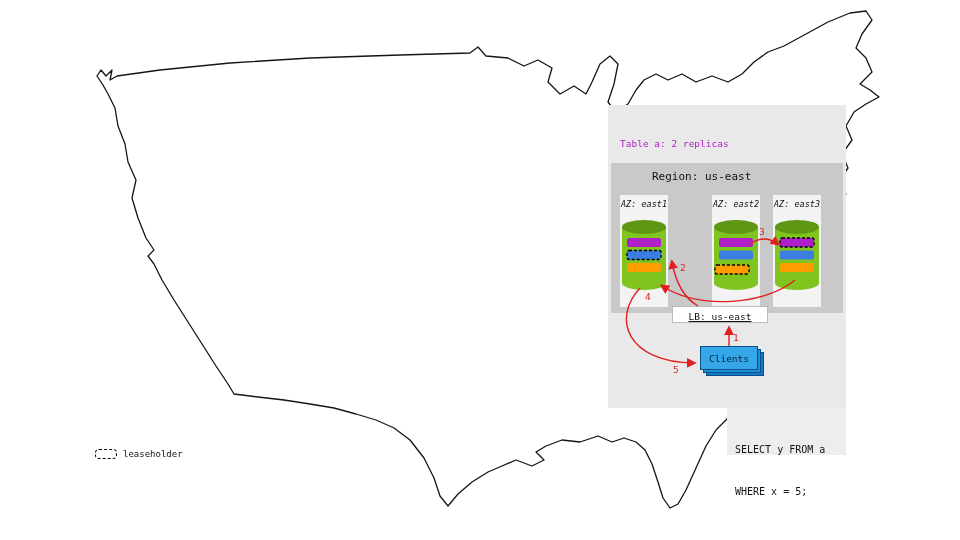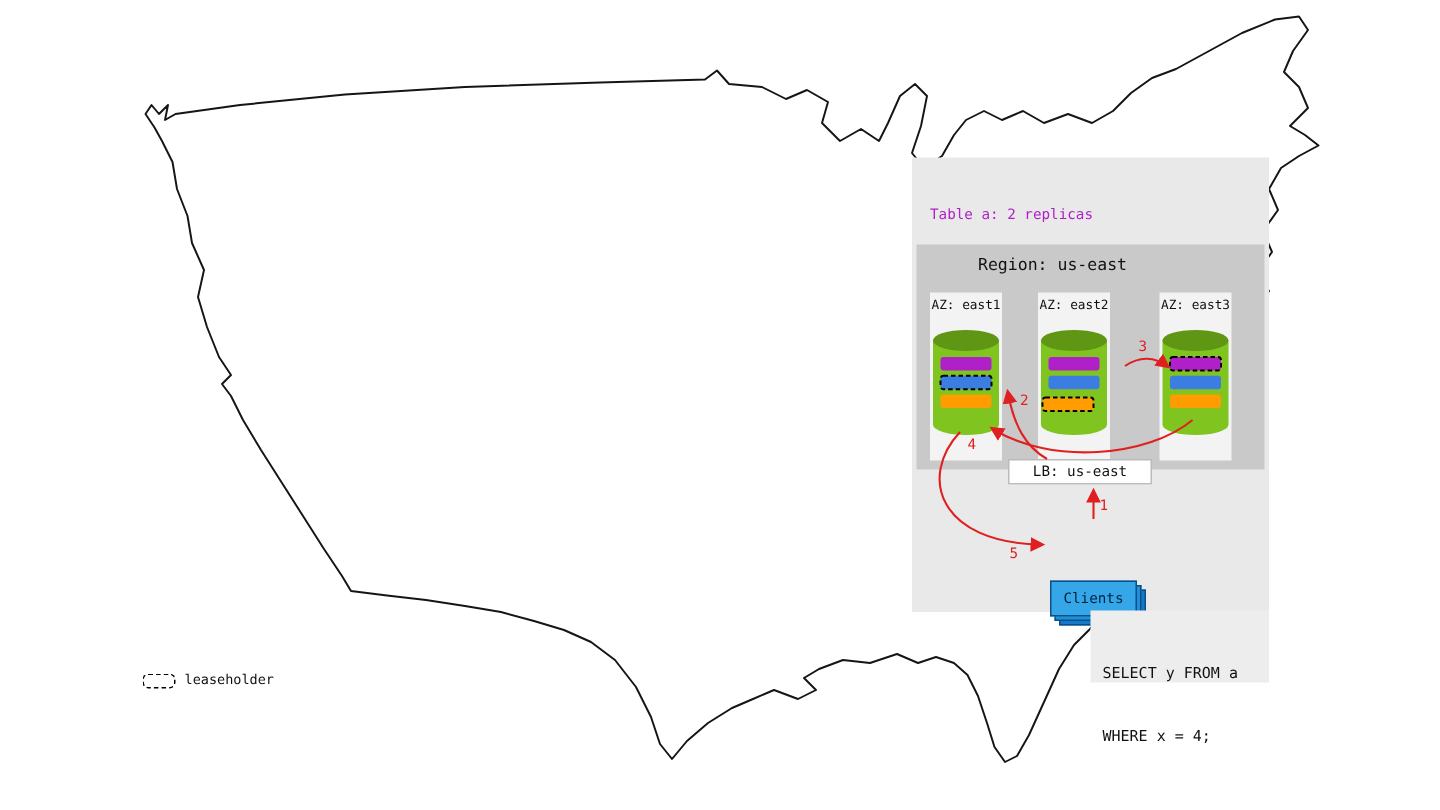--- a/index.html
+++ b/index.html
@@ -15,31 +15,31 @@
   .panel{
     left:608px;top:105px;width:238px;height:303px;
     background:#e9e9e9;z-index:1;
   }
   .legend{left:620px;top:111px;z-index:2;font-size:9.5px;line-height:13px;white-space:pre;}
   .legend .l-ta{color:var(--c-table_a,#b020c8);}
   .legend .l-ia{color:var(--c-index_a,#3b7de0);}
   .legend .l-tb{color:var(--c-table_b,#f59b00);}
   .region-box{left:611px;top:163px;width:232px;height:150px;background:#c9c9c9;z-index:2;}
   .region-label{left:620px;top:170px;font-size:11px;color:#111;z-index:3;margin-left:32px;}
-  .az-box{top:195px;width:48px;height:112px;background:#f3f3f3;z-index:3;text-align:center;}
-  .az1{left:620px;} .az2{left:692px;} .az3{left:773px;}
+  .az-box{top:195px;width:48px;height:112px;background:#f3f3f3;z-index:3;text-align:center;font-style:italic;}
+  .az1{left:620px;} .az2{left:712px;} .az3{left:773px;}
   .az-label{display:block;margin-top:4px;font-size:8.5px;color:#111;}
   .cyl{margin-top:8px;}
   .lb-box{
     left:672px;top:306px;width:96px;height:17px;background:#ffffff;
     border:1px solid #bbb;z-index:4;font-size:9.5px;color:#111;
-    display:flex;align-items:center;justify-content:center;box-sizing:border-box;
+    display:flex;align-items:flex-end;justify-content:center;box-sizing:border-box;text-decoration:underline;
   }
   .clients{left:700px;top:346px;width:58px;height:26px;z-index:4;}
-  .clients .layer{position:absolute;width:58px;height:24px;box-sizing:border-box;border:1px solid #0a4f86;margin-top:41px;}
+  .clients .layer{position:absolute;width:58px;height:24px;box-sizing:border-box;border:1px solid #0a4f86;}
   .clients .back2{left:6px;top:6px;background:var(--c-clients_back,#1479c8);}
   .clients .back1{left:3px;top:3px;background:#1e90d8;}
   .clients .front{left:0;top:0;background:var(--c-clients,#35a7e8);
     display:flex;align-items:center;justify-content:center;font-size:9.5px;color:#00233d;}
   .sql-box{
     left:727px;top:407px;width:119px;height:48px;background:#ededed;z-index:4;
     font-size:10px;line-height:14px;color:#111;padding:8px 0 0 8px;box-sizing:border-box;white-space:pre;
   }
   .lease-legend{left:95px;top:449px;z-index:2;display:flex;align-items:flex-end;gap:6px;font-size:9px;color:#111;}
   .lease-swatch{width:20px;height:8px;border:1.5px dashed #000;border-radius:4px;background:transparent;}
@@ -119,21 +119,21 @@
 <div class="abs clients">
   <div class="layer back2"></div>
   <div class="layer back1"></div>
   <div class="layer front">
     <span>Clients</span>
   </div>
 </div>
 
 <div class="abs sql-box">
   <div>SELECT y FROM a</div>
-  <div>WHERE x = 4;</div>
+  <div>WHERE x = 5;</div>
 </div>
 
 <div class="abs lease-legend">
   <span class="lease-swatch"></span>
   <span>leaseholder</span>
 </div>
 
 <svg id="arrows-svg" width="960" height="540">
   <defs>
     <marker id="ah" markerWidth="7" markerHeight="7" refX="5" refY="3.5" orient="auto">

